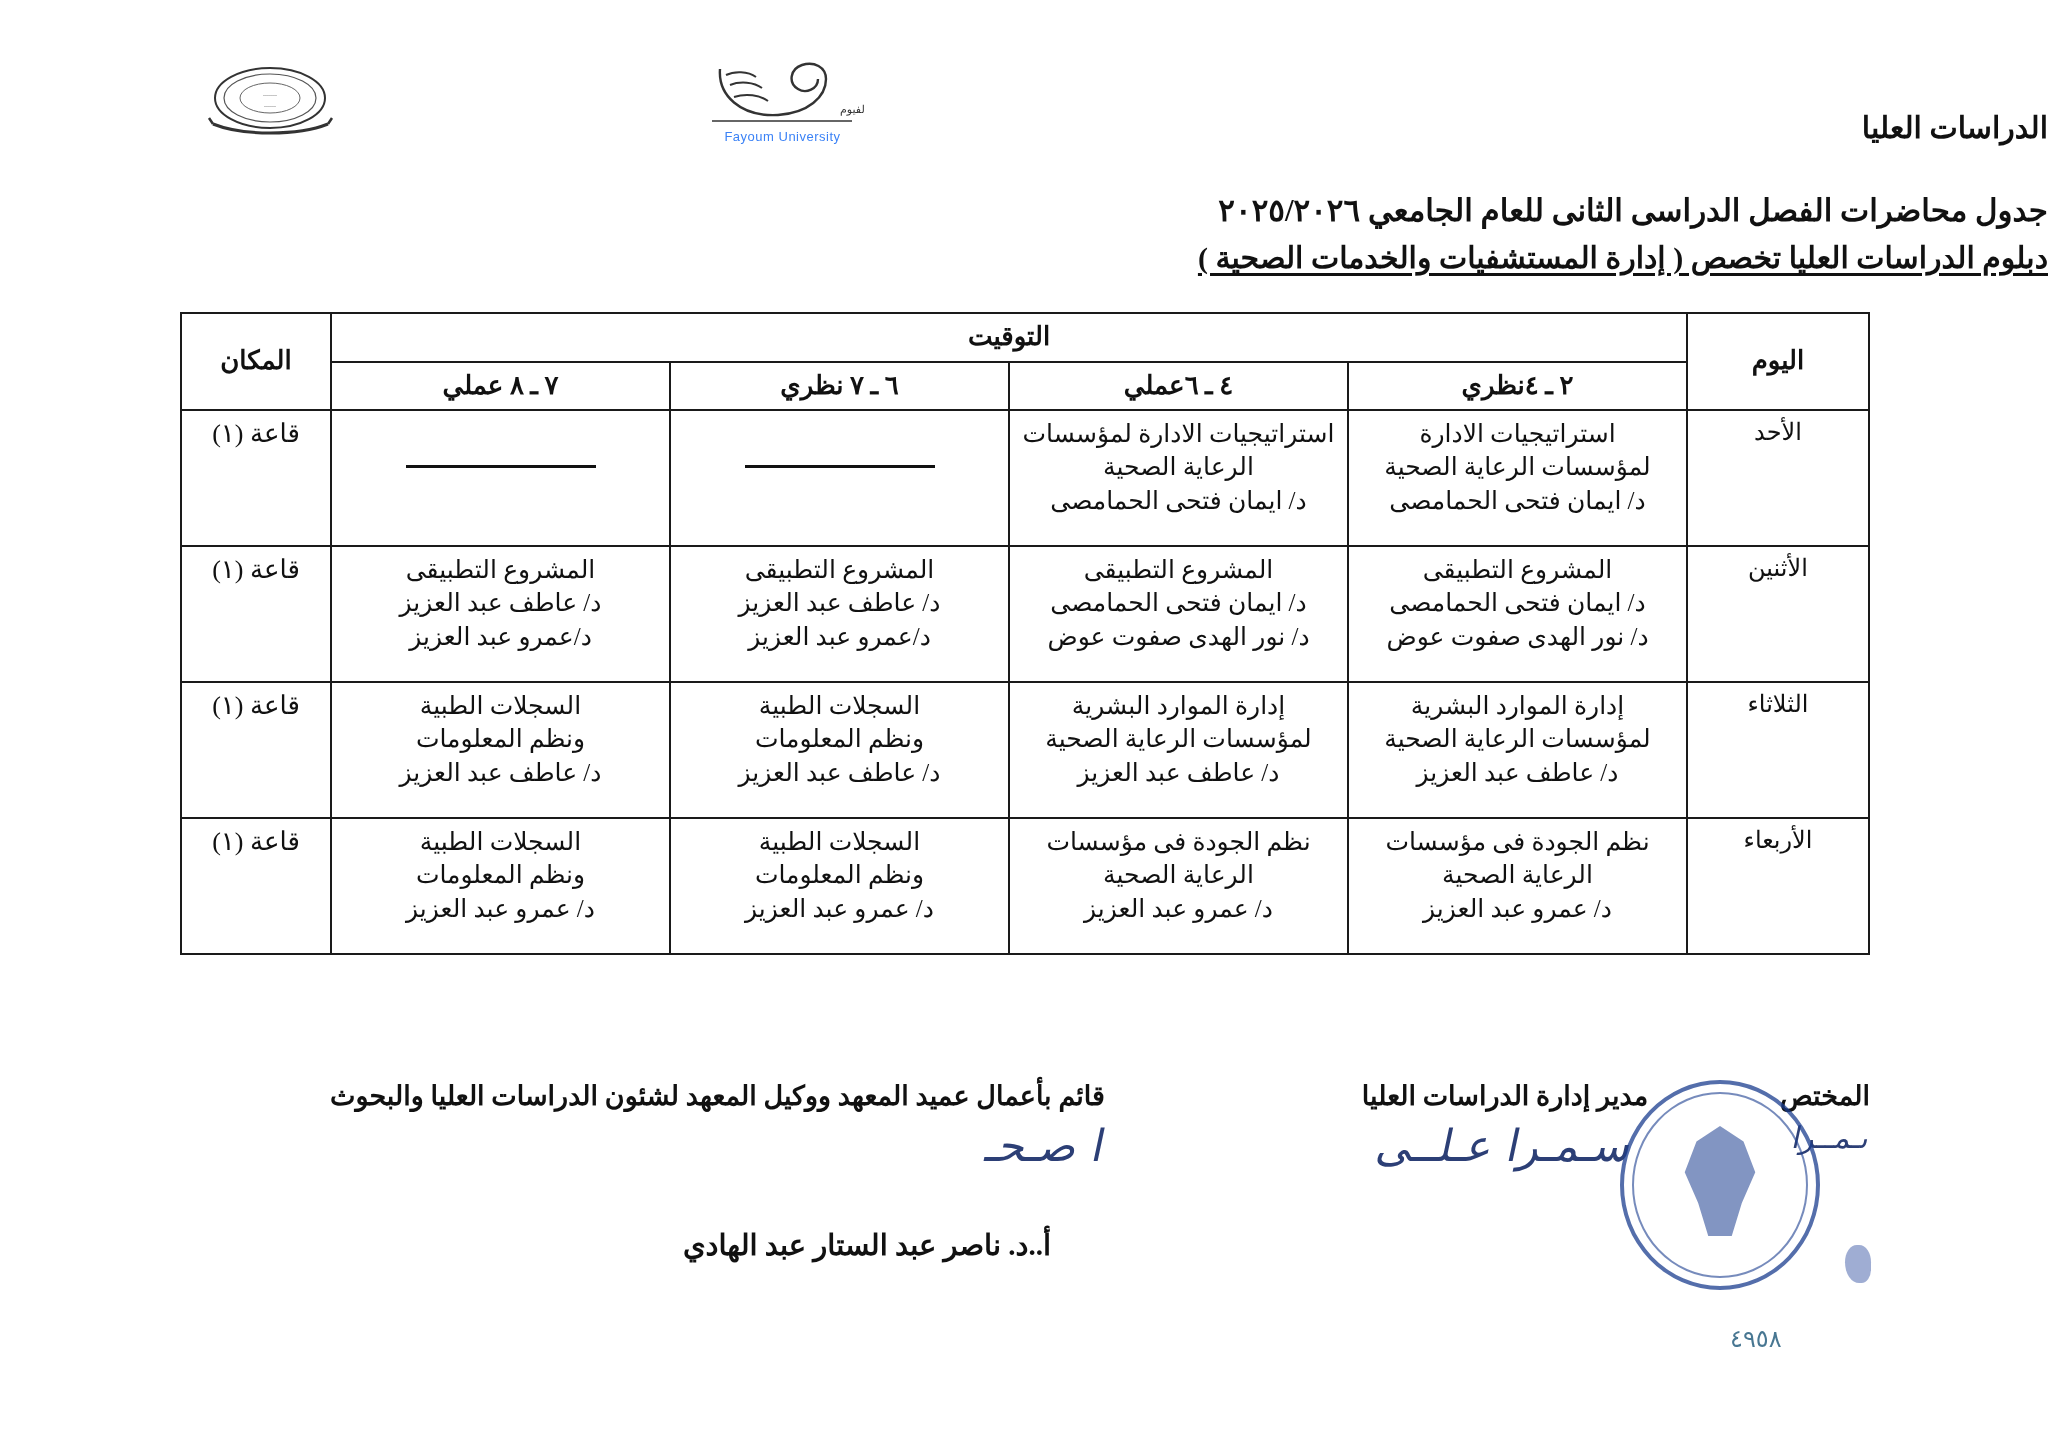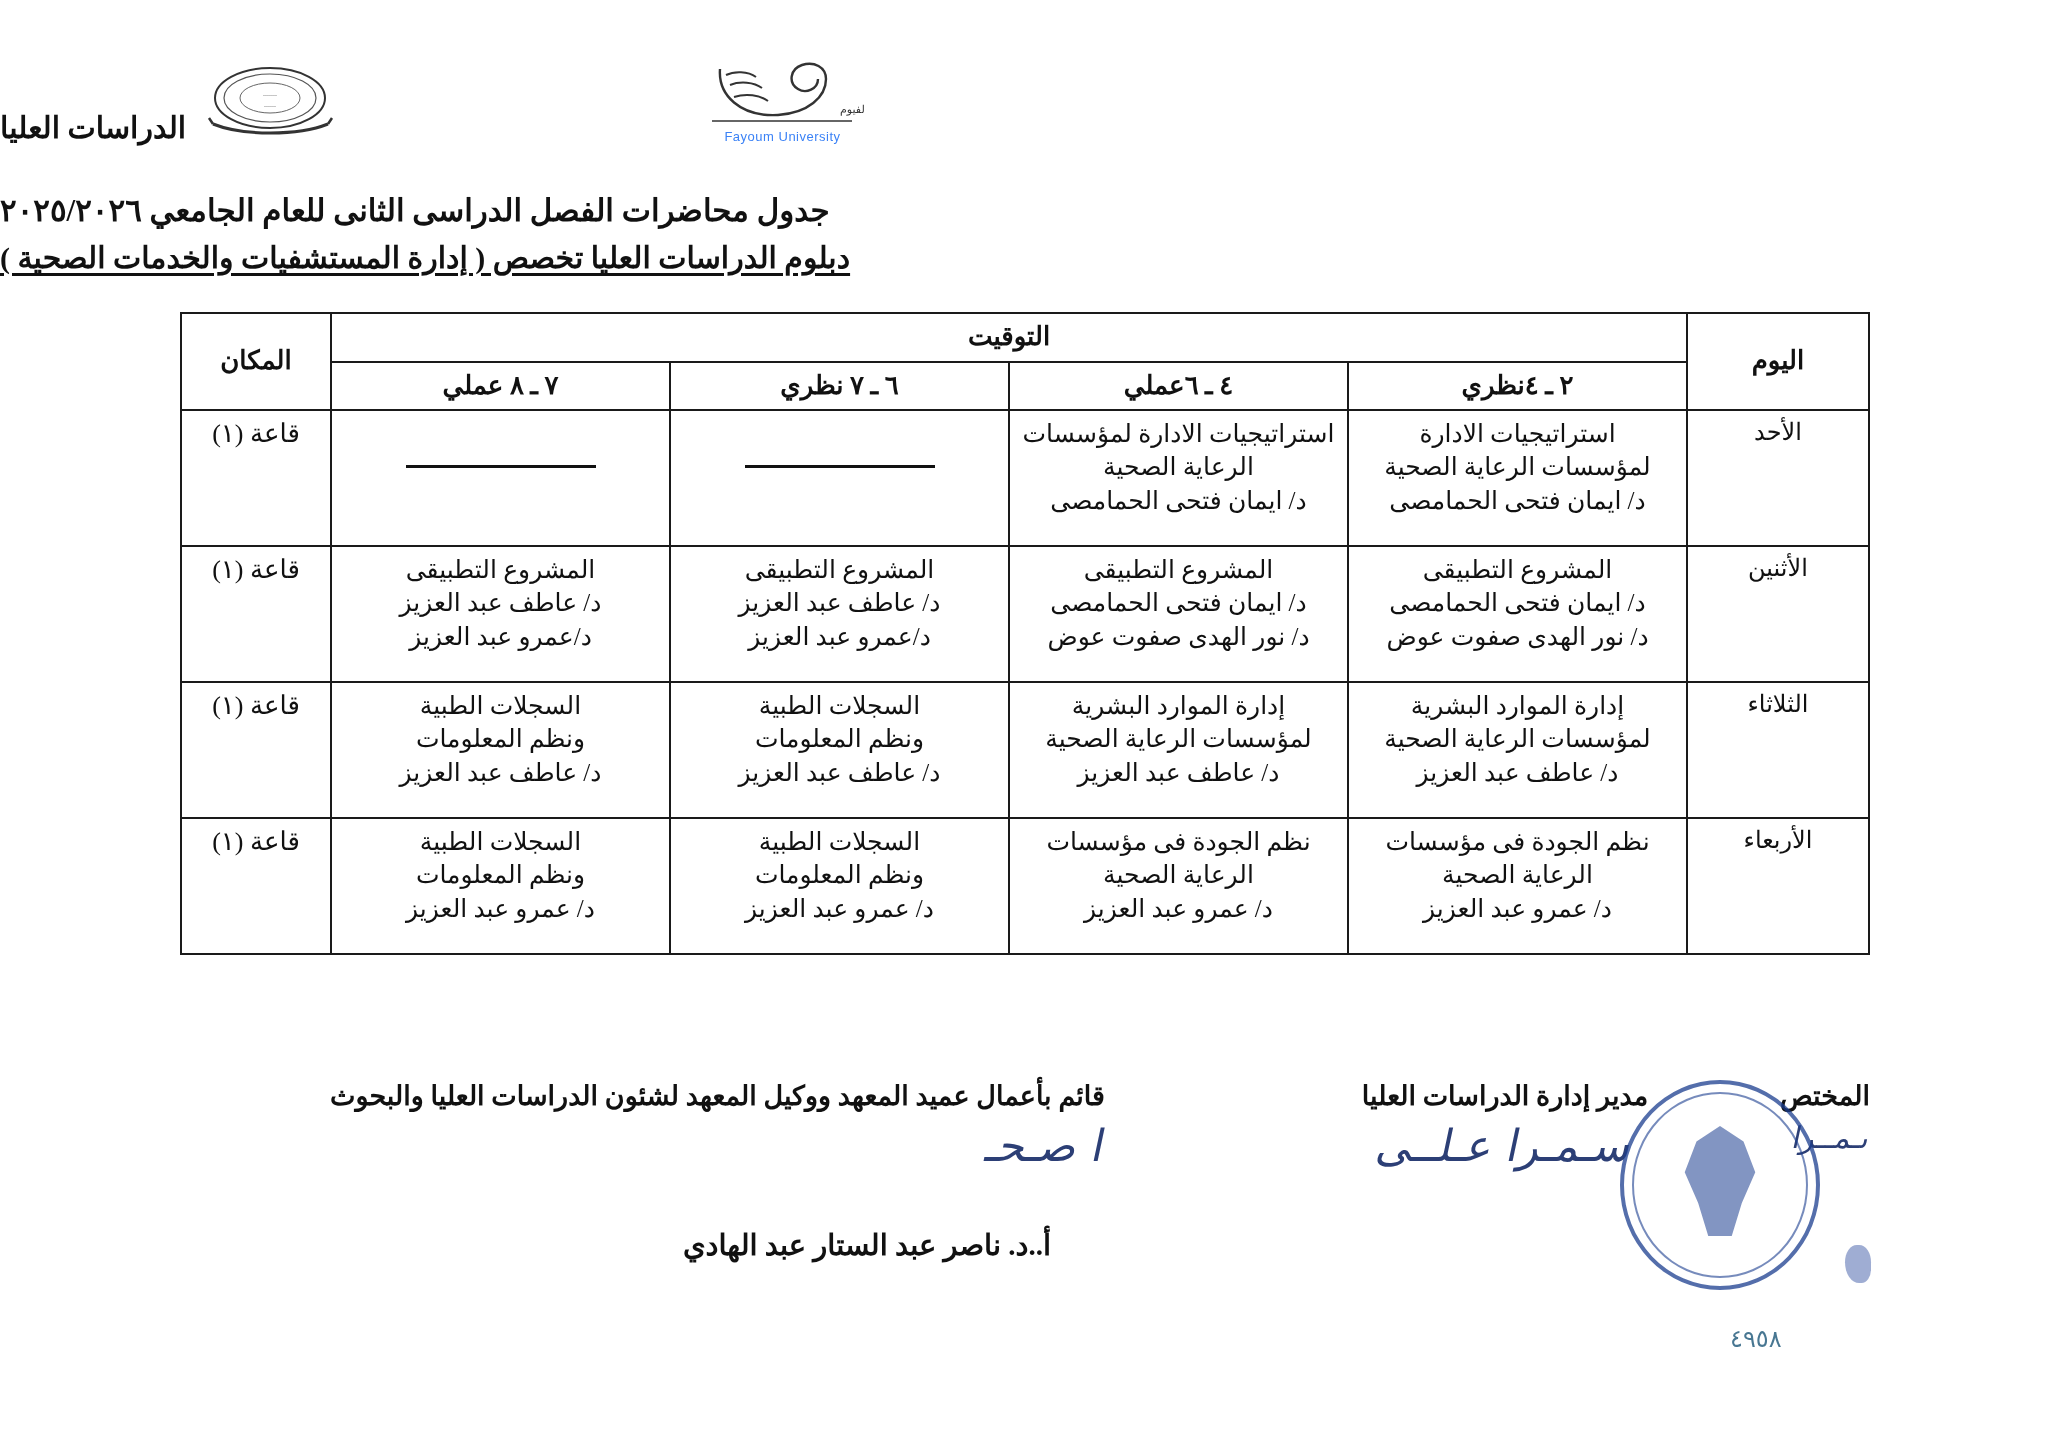--- a/index.html
+++ b/index.html
@@ -52,28 +52,28 @@
     color: #3b82f6;
     font-family: "Liberation Sans", sans-serif;
     margin-top: 2px;
   }
 
   .top-center-title {
     position: absolute;
     top: 110px;
     left: 0;
     right: 0;
-    text-align: left;
+    text-align: right;
     font-size: 30px;
     font-weight: bold;
   }
 
   .title-block {
     margin-top: 38px;
-    text-align: left;
+    text-align: right;
     line-height: 1.5;
   }
   .title-main {
     font-size: 31px;
     font-weight: bold;
     letter-spacing: 0px;
   }
   .title-sub {
     font-size: 30px;
     font-weight: bold;

